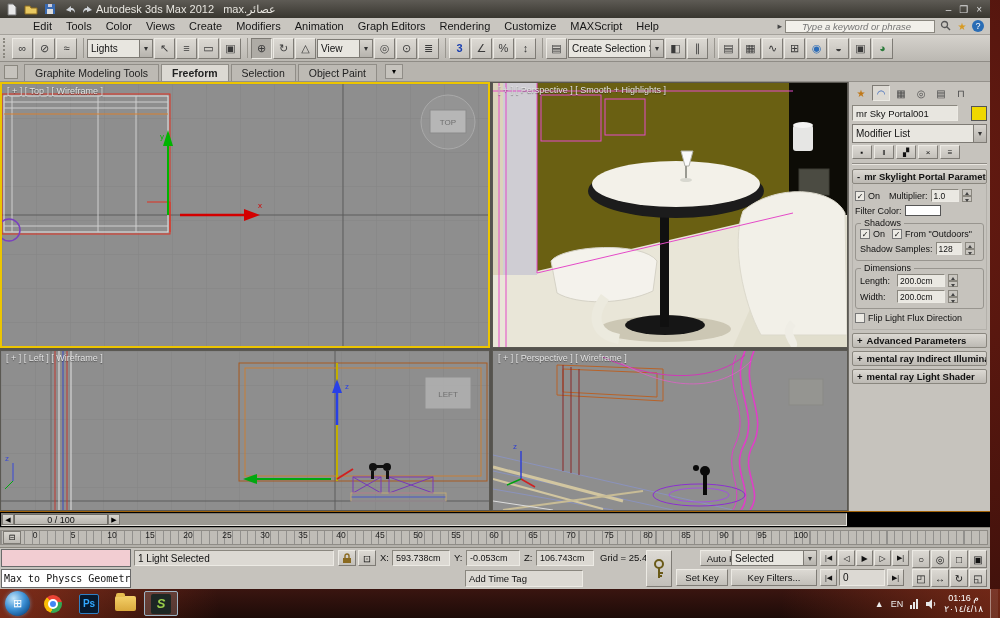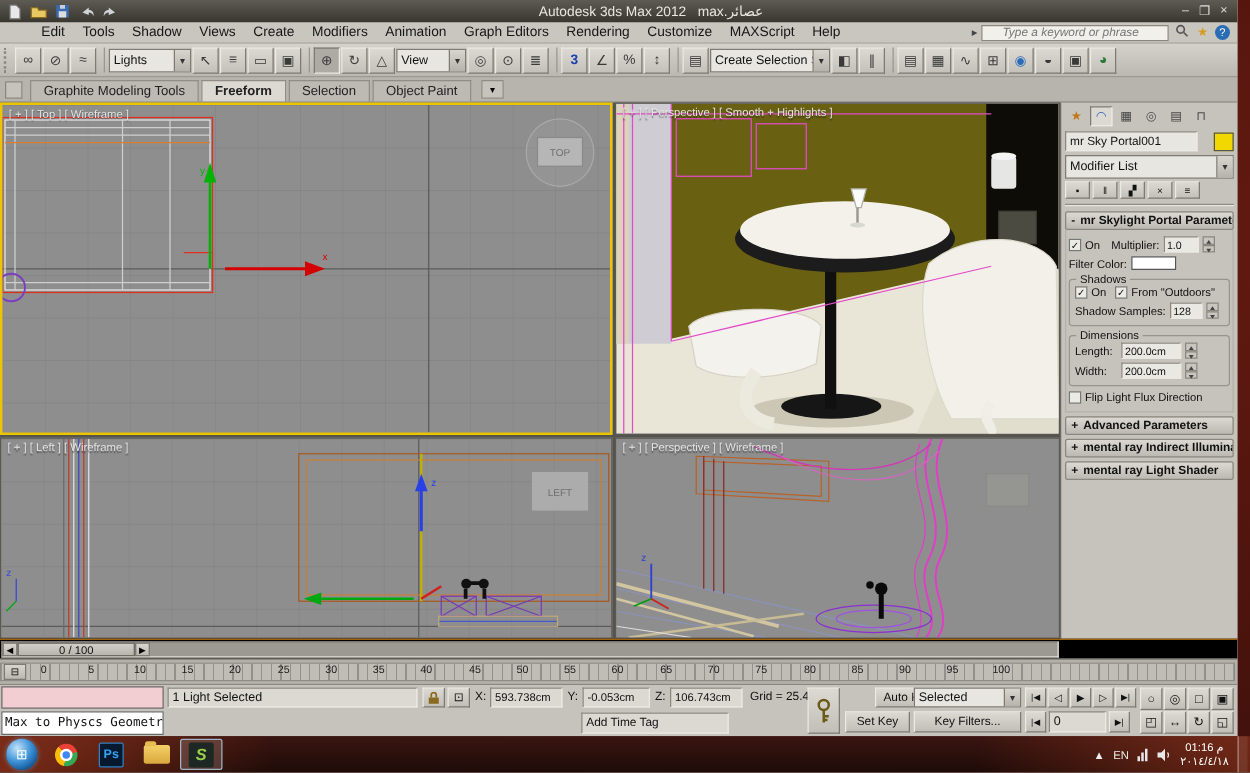--- a/index.html
+++ b/index.html
@@ -3,21 +3,21 @@
 <meta charset="utf-8">
 <style>
 *{margin:0;padding:0;box-sizing:border-box;font-family:"Liberation Sans",sans-serif}
 html,body{width:1000px;height:618px;overflow:hidden}
 body{position:relative;background:radial-gradient(circle at 85% 30%,#6e1c12,#2a0c08 70%);}
 .app{position:absolute;left:0;top:0;width:990px;height:589px;background:#c6c3bd;overflow:hidden}
 
 .titlebar{height:18px;background:linear-gradient(#5e5b55,#38362f);display:flex;align-items:center;color:#e8e6e0;font-size:11px;padding:0 4px}
 .qat{display:flex;gap:3px;align-items:center}
 .qat .qbtn{width:16px;height:14px;display:flex;align-items:center;justify-content:center}
-.title-text{flex:1;text-align:center;white-space:nowrap;overflow:hidden}
+.title-text{flex:1;text-align:left;white-space:nowrap;overflow:hidden}
 .winbtns{display:flex;gap:8px;padding-right:4px}
 .winbtns span{font-size:10px;color:#ddd;cursor:default}
 
 .menubar{height:17px;background:#c9c6c0;border-bottom:1px solid #a5a29c;display:flex;align-items:center;font-size:11px;color:#161616;padding-left:26px}
 .mi{padding:1px 7px;white-space:nowrap}
 .infocenter{margin-left:auto;display:flex;align-items:center;gap:3px;padding-right:6px}
 .ic-arrow{font-size:9px;color:#444}
 .search{width:150px;height:13px;font-size:9.5px;font-style:italic;color:#777;border:1px solid #8a877f;background:#f2f0ea;padding:0 16px}
 .ic-ico{font-size:10px;width:14px;text-align:center}
 .help-badge{width:12px;height:12px;border-radius:50%;background:#2a6db5;color:#fff;font-size:9px;line-height:12px;text-align:center}
@@ -149,21 +149,21 @@
     <div class="winbtns">
       <span>–</span>
       <span>❐</span>
       <span>×</span>
     </div>
   </div>
 
   <div class="menubar">
     <span class="mi">Edit</span>
     <span class="mi">Tools</span>
-    <span class="mi">Shadow</span>
+    <span class="mi">Color</span>
     <span class="mi">Views</span>
     <span class="mi">Create</span>
     <span class="mi">Modifiers</span>
     <span class="mi">Animation</span>
     <span class="mi">Graph Editors</span>
     <span class="mi">Rendering</span>
     <span class="mi">Customize</span>
     <span class="mi">MAXScript</span>
     <span class="mi">Help</span>
     <div class="infocenter">

